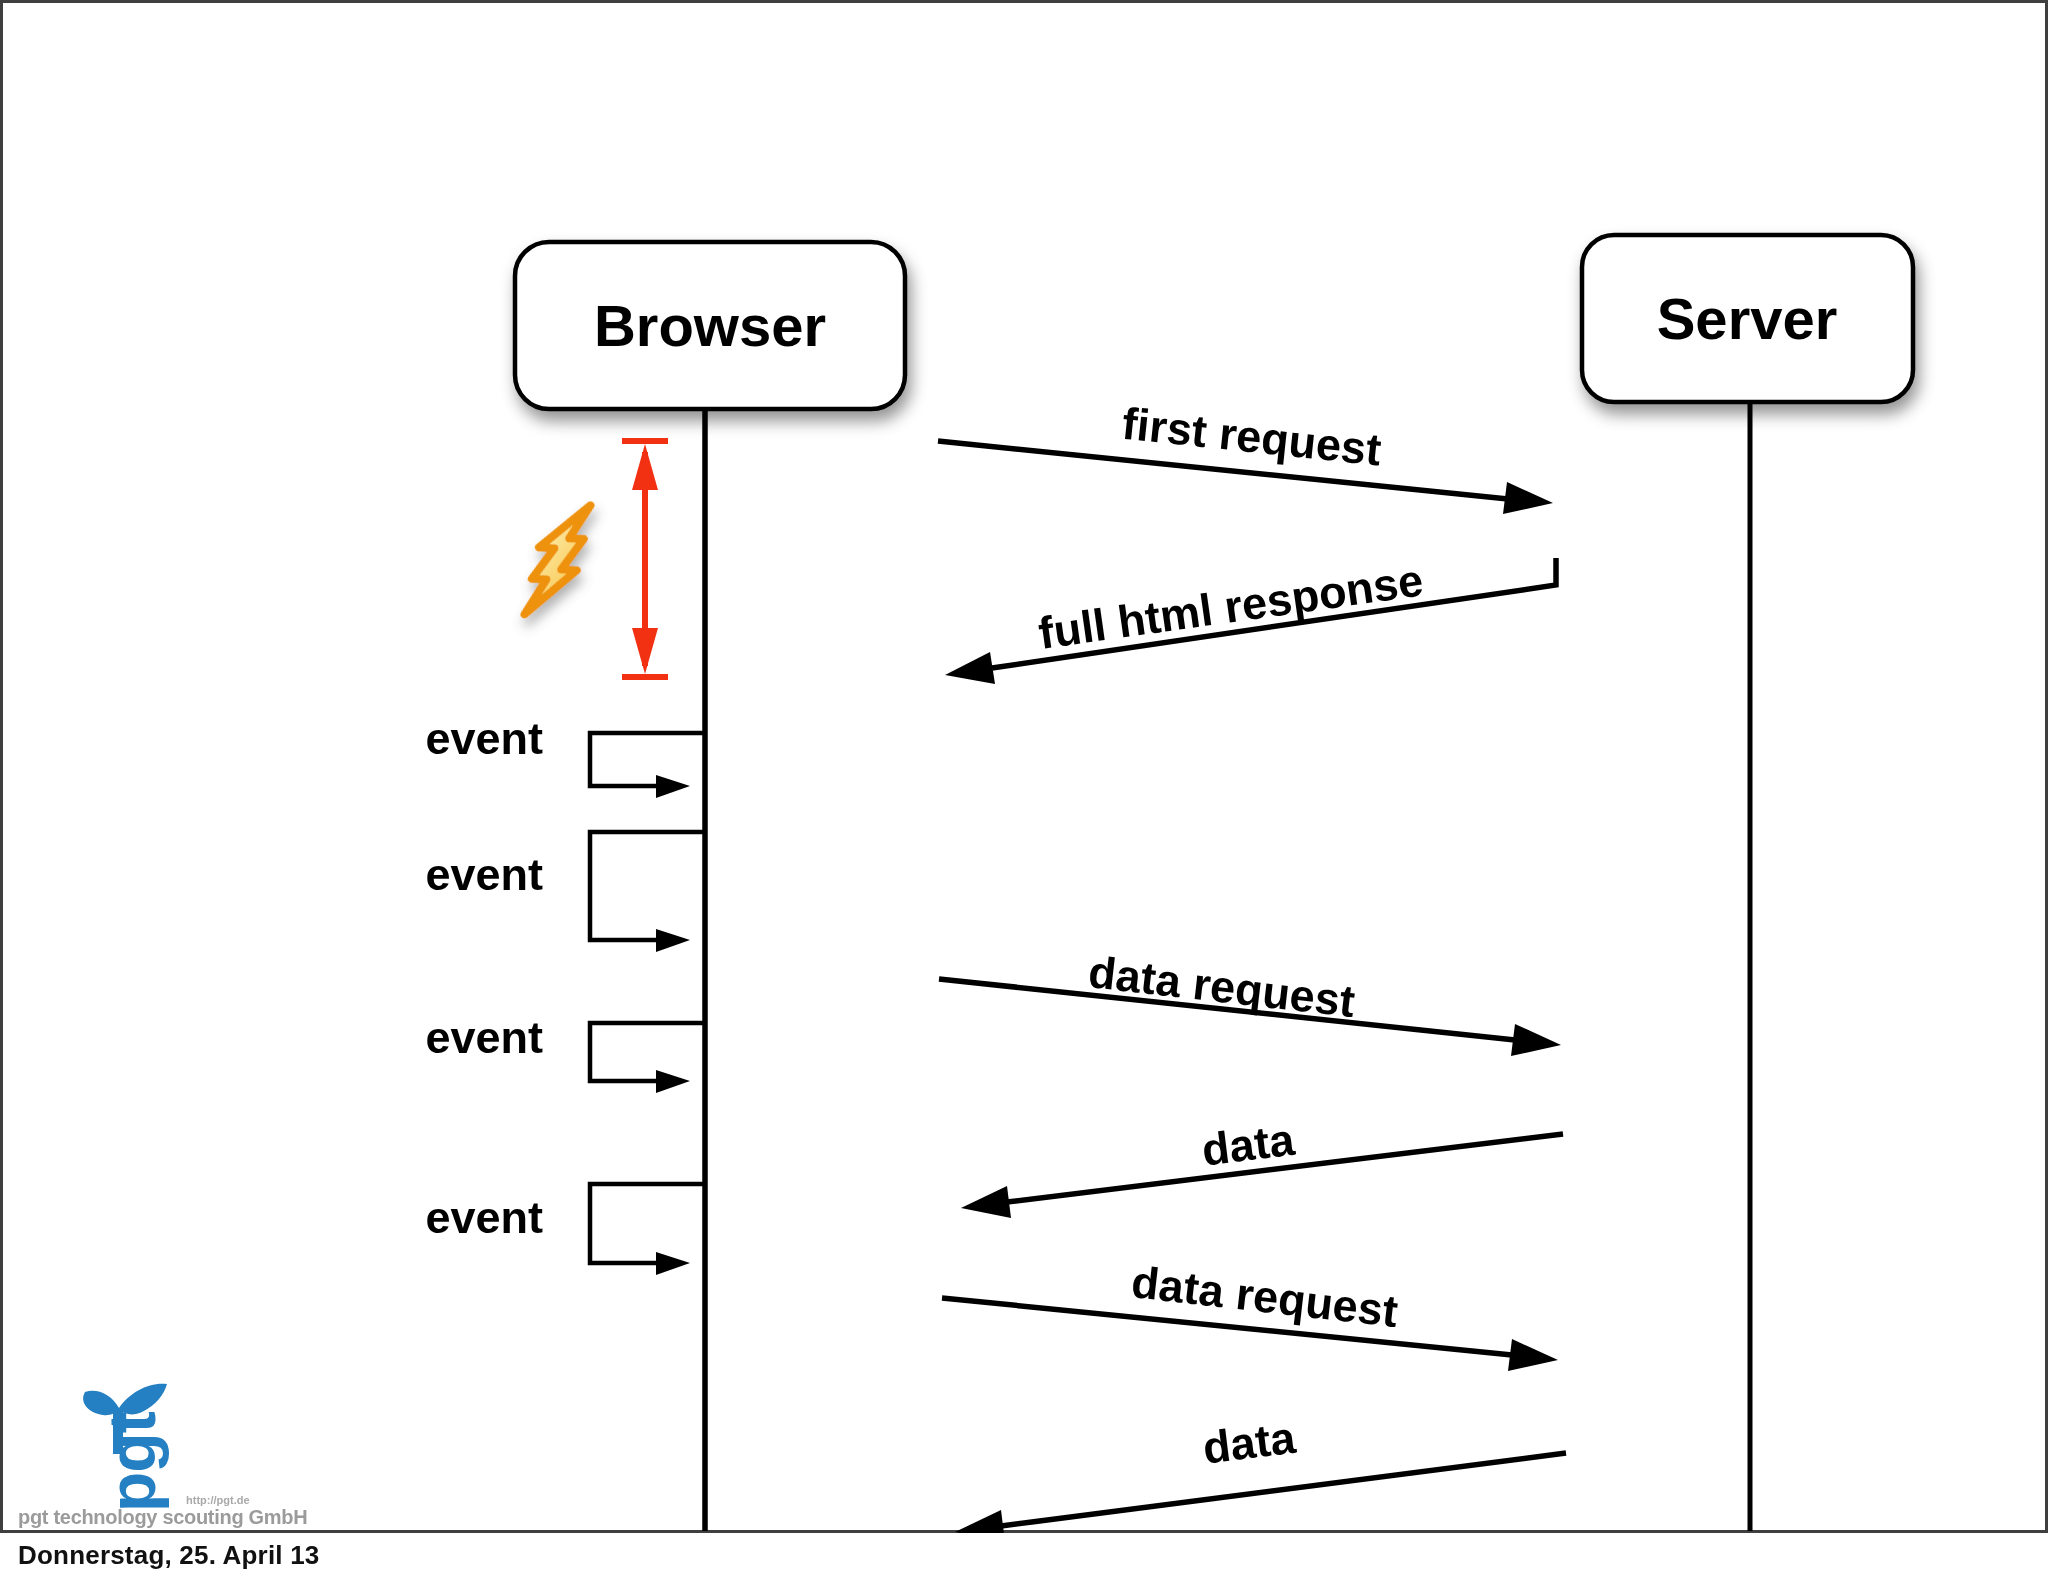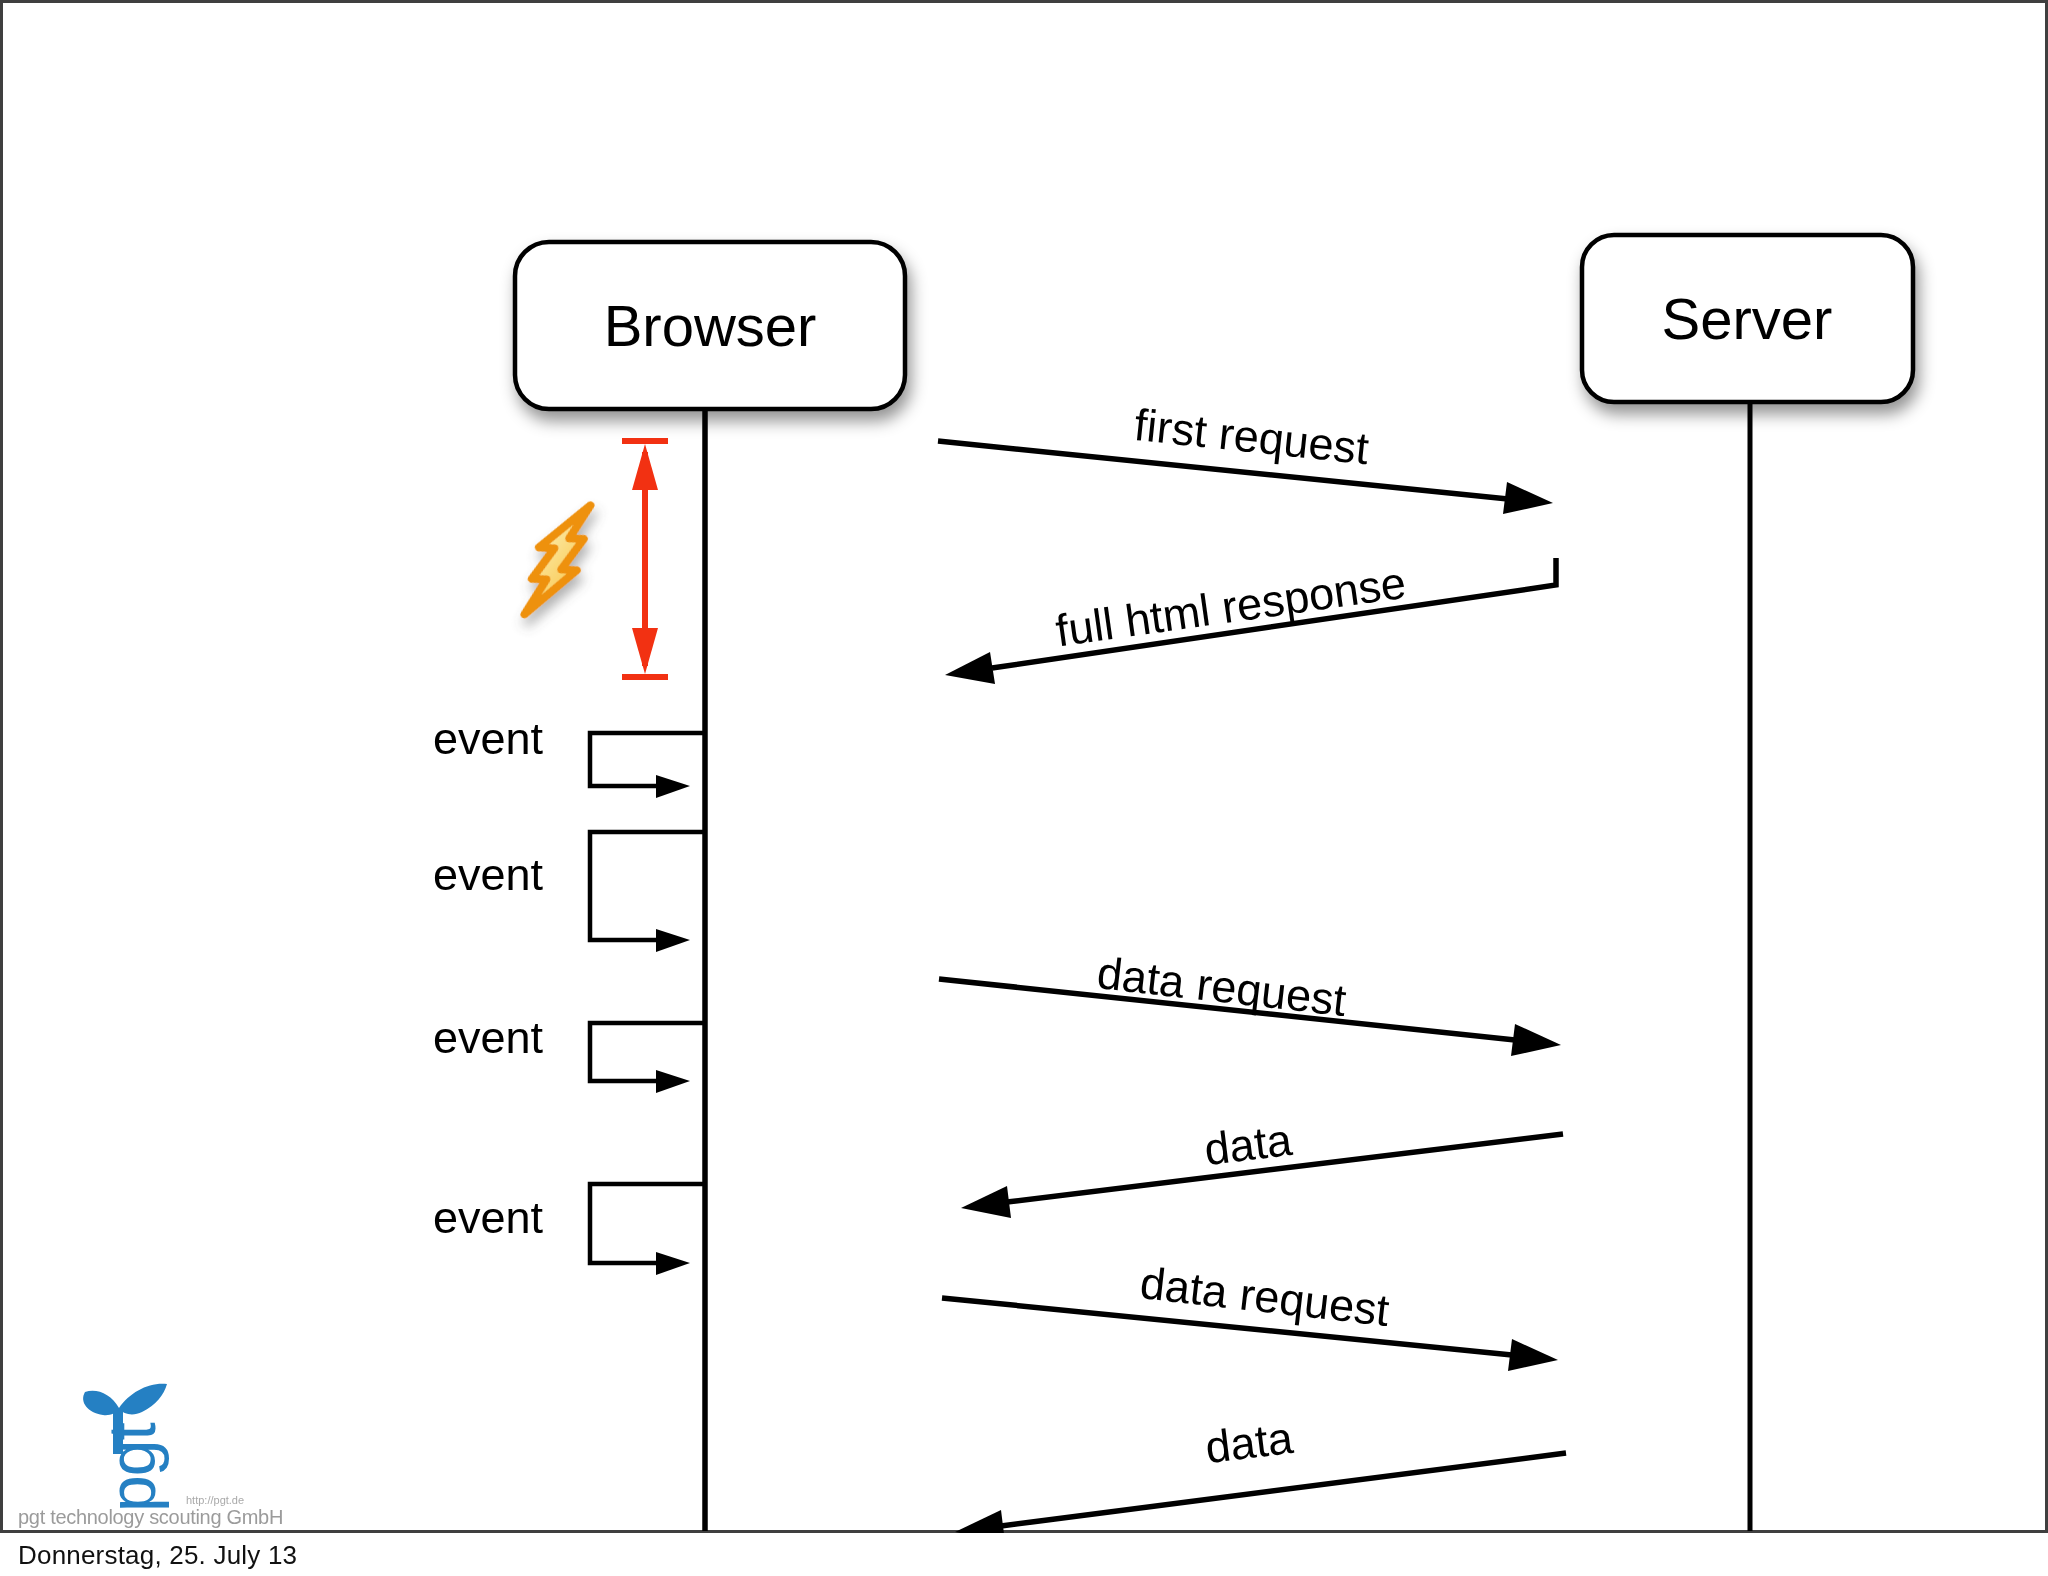--- a/index.html
+++ b/index.html
@@ -2,20 +2,21 @@
 <html style="--line: #000000; --border_gray: #3f3f3f; --latency_red: #f23112; --bolt_orange: #ee9111; --bolt_fill_light: #fdf3bb; --bolt_fill_dark: #f8c243; --logo_blue: #2580c3; --logo_gray: #9b9b9b;"><head>
 <meta charset="utf-8">
 <style>
   html,body{margin:0;padding:0;background:#ffffff;}
   .page{
     position:relative;
     width:2048px;height:1576px;
     background:#ffffff;
     font-family:"Liberation Sans","DejaVu Sans",sans-serif;
     overflow:hidden;
+    font-weight:bold;
   }
   .diagram-svg{position:absolute;left:0;top:0;}
   .footer-date{
     position:absolute;
     left:18px;top:1540px;
     font-size:26px;
     color:#111111;
     letter-spacing:0.2px;
   }
   text{font-family:"Liberation Sans","DejaVu Sans",sans-serif;}
@@ -136,14 +137,14 @@
                C 124,1415 134,1416 142,1412
                C 156,1405 164,1395 167,1384
                C 149,1382 130,1392 119,1408 Z" style="fill:var(--logo_blue,#2580c3)"></path>
       <rect x="113" y="1408" width="10" height="46" style="fill:var(--logo_blue,#2580c3)"></rect>
       <text class="logo-monogram" transform="translate(155,1512) rotate(-90)">pgt</text>
       <text class="logo-url" x="186" y="1504">http://pgt.de</text>
       <text class="logo-company" x="18" y="1524">pgt technology scouting GmbH</text>
     </g>
   </svg>
 
-  <div class="footer-date">Donnerstag, 25. July 13</div>
+  <div class="footer-date">Donnerstag, 25. April 13</div>
 </div>
 
 </body></html>

